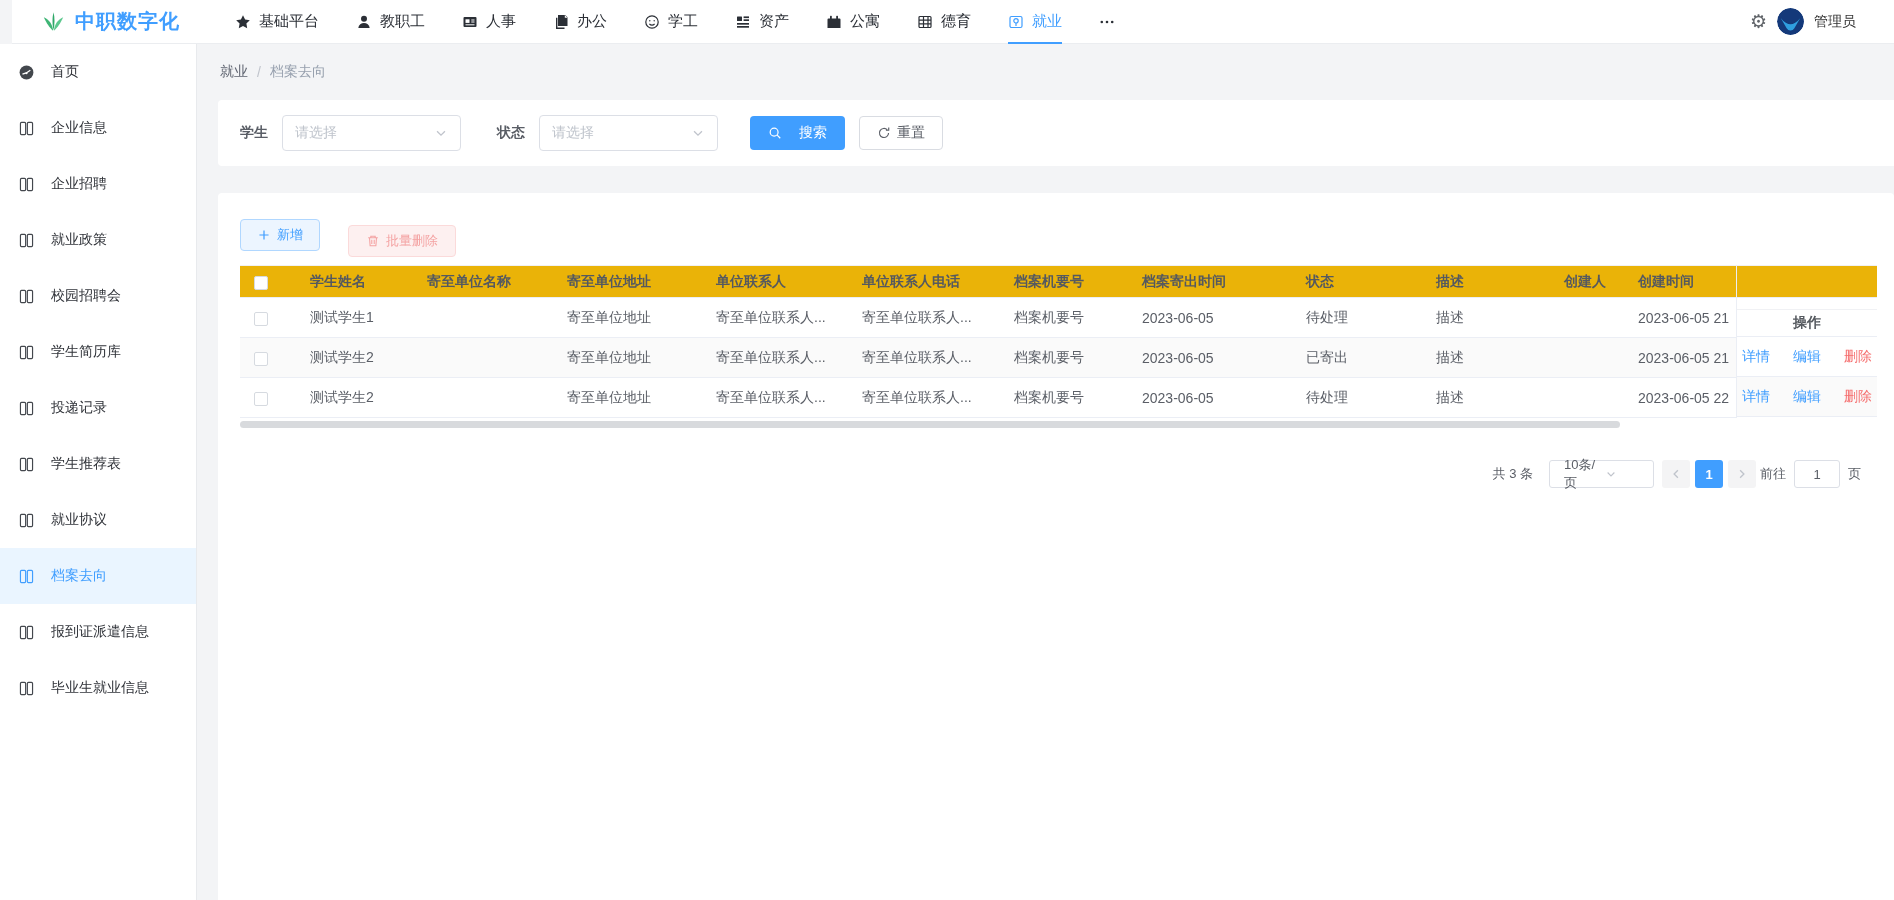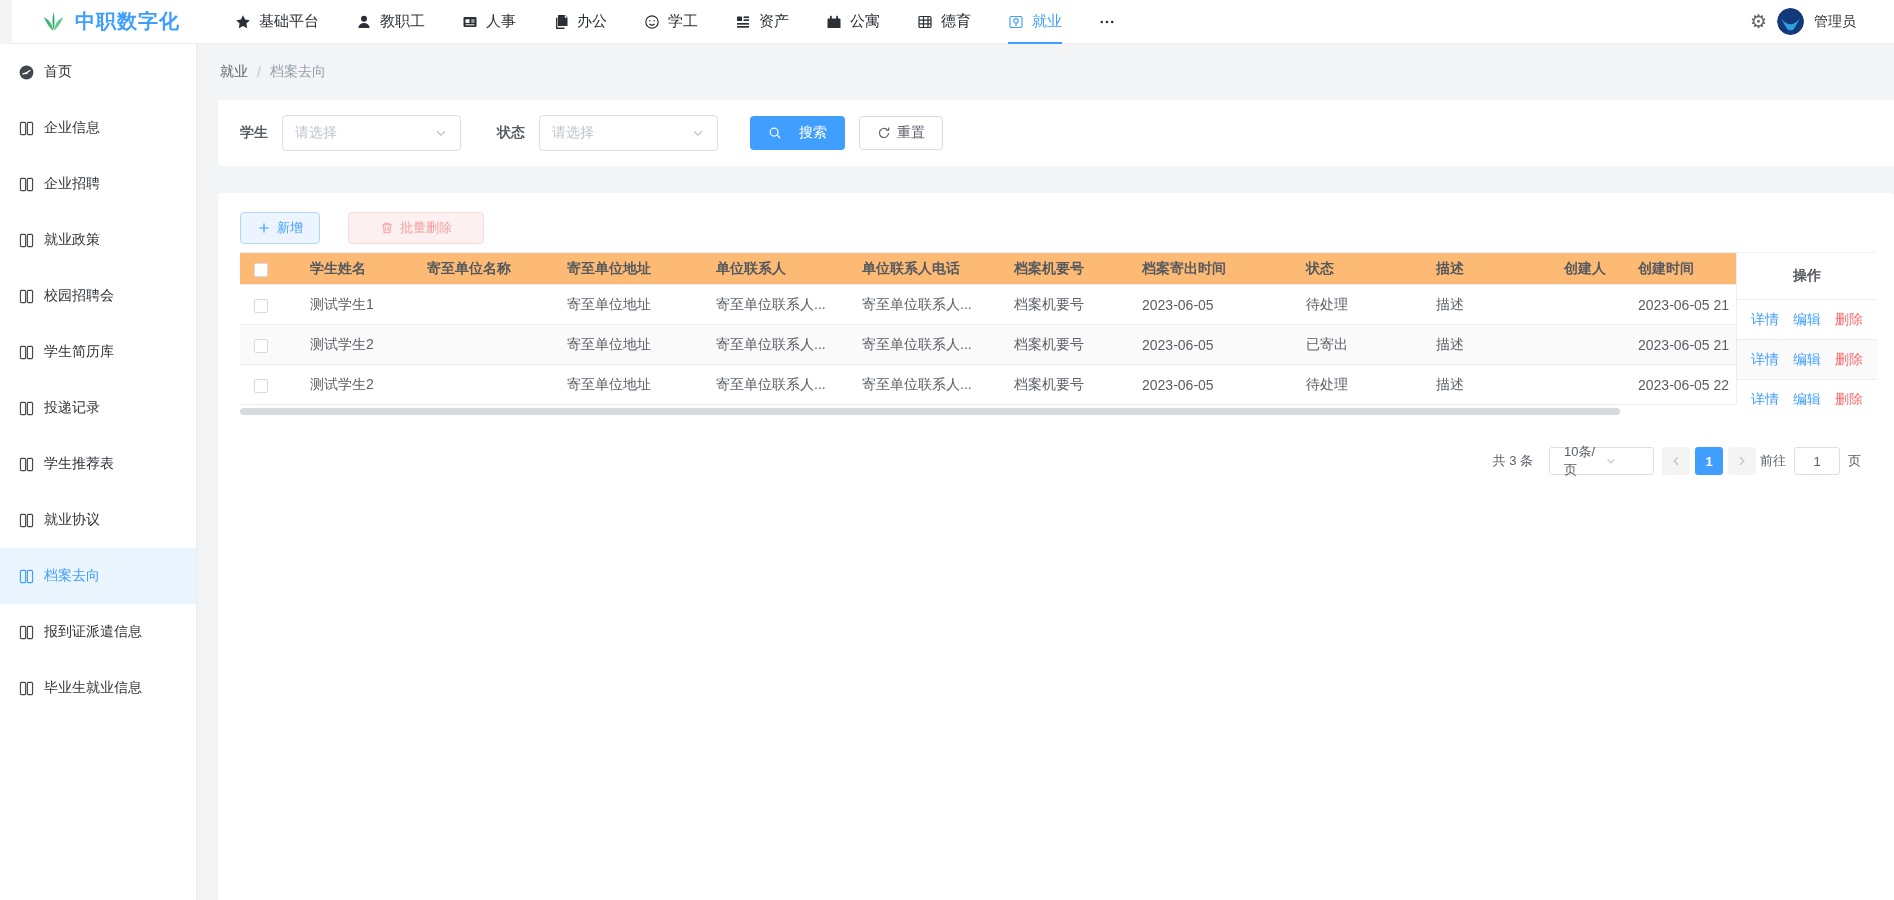--- a/index.html
+++ b/index.html
@@ -17,21 +17,21 @@
   .nav-item .nicon svg { width:16px; height:16px; }
   .nav-item.active { color:#409EFF; border-bottom-color:#409EFF; }
   .header-right { margin-left:auto; display:flex; align-items:center; gap:10px; padding-right:38px; }
   .gear { font-size:19px; color:#5f6368; cursor:pointer; line-height:1; }
   .avatar { width:27px; height:27px; border-radius:50%; overflow:hidden; display:flex; cursor:pointer; }
   .username { font-size:14px; color:#333; }
 
   
   .main { flex:1; display:flex; min-height:0; }
   .sidebar { width:197px; flex:none; background:#fff; border-right:1px solid #e8eaed; overflow:hidden; }
-  .side-item { height:56px; display:flex; align-items:center; padding-left:18px; gap:9px; font-size:14px; color:#2f3238; cursor:pointer; }
+  .side-item { height:56px; display:flex; align-items:center; padding-left:18px; gap:16px; font-size:14px; color:#2f3238; cursor:pointer; }
   .side-item .sicon { width:17px; height:17px; display:flex; color:#43474d; }
   .side-item .sicon svg { width:17px; height:17px; }
   .side-item.active { background:#eaf5ff; color:#409EFF; }
   .side-item.active .sicon { color:#409EFF; }
 
   .content { flex:1; min-width:0; display:flex; flex-direction:column; background:#f3f4f6; padding-left:21px; }
   .breadcrumb { height:56px; display:flex; align-items:center; gap:9px; font-size:14px; padding-left:2px; flex:none; }
   .bc-link { color:#5f6470; cursor:pointer; }
   .bc-sep { color:#c0c4cc; }
   .bc-current { color:#97a0ae; }
@@ -46,34 +46,34 @@
   .gap-status { width:36px; }
   .btn { height:34px; border-radius:4px; display:inline-flex; align-items:center; justify-content:center; gap:6px; font-size:14px; cursor:pointer; border:1px solid transparent; padding:0 17px; }
   .btn svg { width:14px; height:14px; }
   .btn-primary { background:#409EFF; color:#fff; margin-left:32px;gap:17px; }
   .btn-plain { background:#fff; color:#5a5e66; border-color:#d9dce2; margin-left:14px; }
 
   
   .table-card { margin-top:27px; background:#fff; border-radius:4px 4px 0 0; flex:1; padding:19px 17px 0 22px; min-height:0; }
   .toolbar { display:flex; align-items:center; }
   .btn-add { height:32px; background:#ecf5ff; border:1px solid #b0d7ff; color:#409EFF; font-size:13px; padding:0 16px; }
-  .btn-batch { height:32px; background:#fdf0f0; border:1px solid #fbdada; color:#f4a2a2; font-size:13px; padding:0 31px; margin-left:28px; cursor:not-allowed; }
+  .btn-batch { height:32px; background:#fdf0f0; border:1px solid #fbdada; color:#f4a2a2; font-size:13px; padding:0 17px; margin-left:28px; cursor:not-allowed;margin-top:13px; }
 
   .table-viewport { margin-top:8px; width:100%; overflow:hidden; position:relative; }
   table { border-collapse:collapse; table-layout:fixed; width:1740px; }
-  th { height:32px; background:#fdba74; font-weight:700; color:#55595f; text-align:left; padding:0 10px; font-size:14px; border-top:1px solid #f0f1f4; border-bottom:1px solid #ebeef5; white-space:nowrap; overflow:hidden; }
+  th { height:32px; background:#eab308; font-weight:700; color:#55595f; text-align:left; padding:0 10px; font-size:14px; border-top:1px solid #f0f1f4; border-bottom:1px solid #ebeef5; white-space:nowrap; overflow:hidden; }
   td { height:40px; color:#5a5e66; padding:0 10px; border-bottom:1px solid #ebeef5; white-space:nowrap; overflow:hidden; font-size:14px; background:#fff; }
   tbody tr:nth-child(2) td { background:#fafafa; }
   .cb-cell { padding-left:14px; }
   .checkbox { width:14px; height:14px; border:1px solid #d6dae0; border-radius:2px; background:#fff; display:inline-block; vertical-align:middle; cursor:pointer; }
 
   
   .op-col { position:absolute; top:0; right:0; width:141px; border-left:1px solid #ebeef5; }
-  .op-head { height:48px; background:#fff; border-top:1px solid #f0f1f4; border-bottom:1px solid #ebeef5; font-weight:700; color:#55595f; display:flex; align-items:center; justify-content:center; }
-  .op-row { height:40px; background:#fff; border-bottom:1px solid #ebeef5; display:flex; align-items:center; justify-content:center; gap:14px; }
+  .op-head { height:28px; background:#fff; border-top:1px solid #f0f1f4; border-bottom:1px solid #ebeef5; font-weight:700; color:#55595f; display:flex; align-items:center; justify-content:center;margin-top:44px; }
+  .op-row { height:40px; background:#fff; border-bottom:1px solid #ebeef5; display:flex; align-items:center; justify-content:center; gap:23px; }
   .op-row.striped { background:#fafafa; }
   .op-link { font-size:14px; cursor:pointer; text-decoration:none; color:#409EFF; }
   .op-link.danger { color:#f56c6c; }
 
   .h-scrollbar { margin-top:3px; height:7px; width:1380px; background:#d8dadd; border-radius:4px; cursor:pointer; }
 
   
   .pagination { margin-top:32px; display:flex; align-items:center; justify-content:flex-end; padding-right:16px; gap:0; color:#5a5e66; font-size:13px; }
   .pg-total { margin-right:16px; }
   .pg-size { width:105px; height:28px; border:1px solid #dcdfe6; border-radius:3px; display:flex; align-items:center; padding:0 8px 0 14px; cursor:pointer; background:#fff; }

